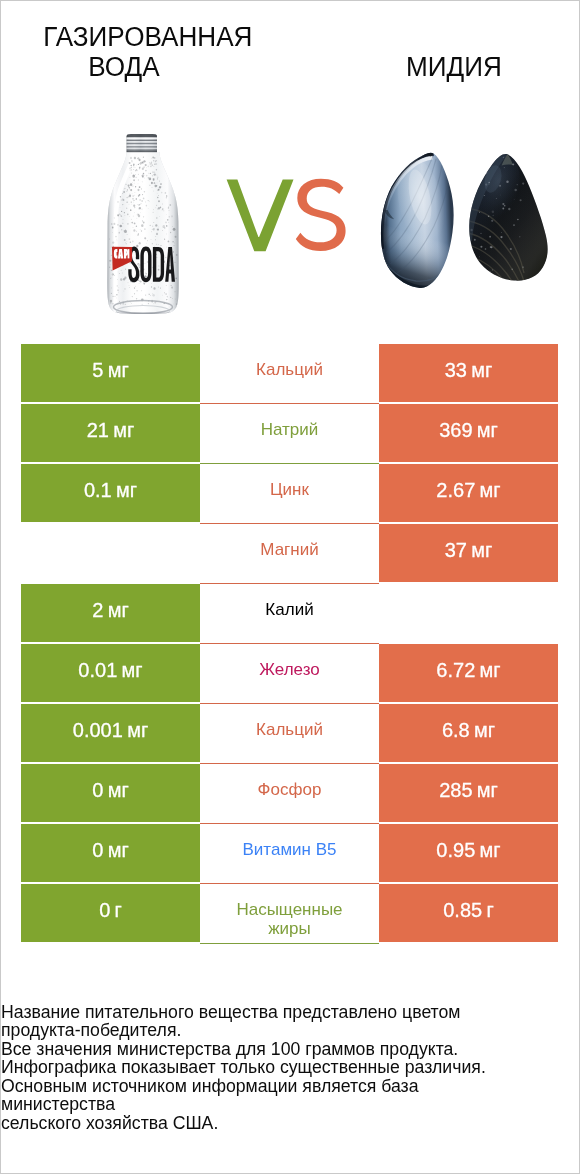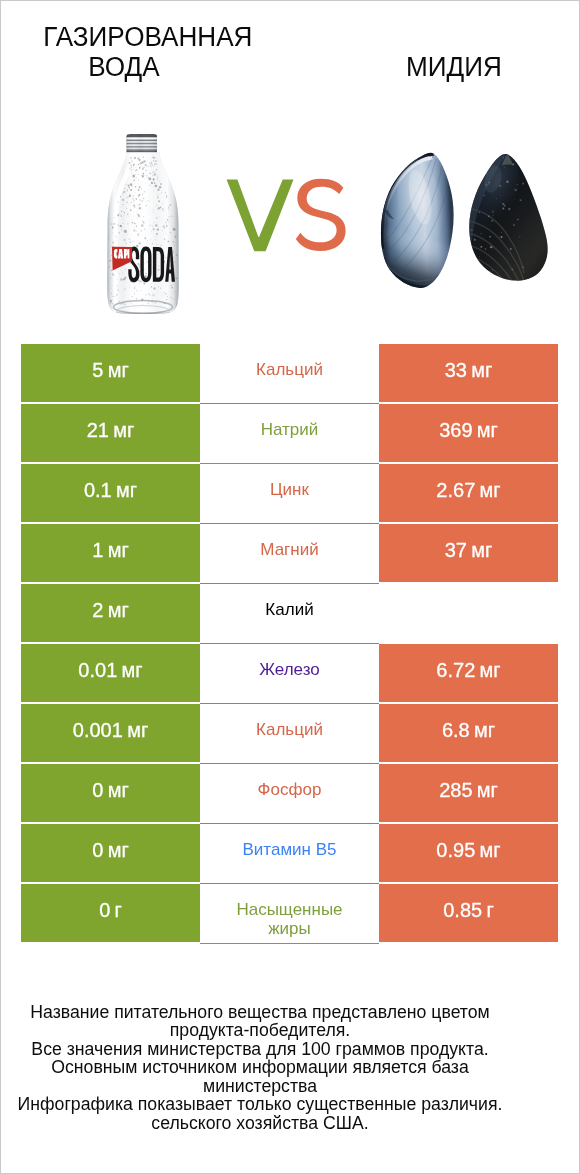--- a/index.html
+++ b/index.html
@@ -26,21 +26,21 @@
      display:flex;align-items:flex-start;justify-content:center;}
   .cl{left:0;background:var(--green-cell,#80a52f);padding-top:17.1px;}
   .cm{left:179px;background:#fff;padding:15.8px 14px 0;height:60px;}
   .cr{left:358px;background:var(--orange-cell,#e26e4b);padding-top:17.1px;text-align:right;}
   .val{color:var(--value-col,#fff);font-size:20px;font-weight:400;line-height:19.5px;
        -webkit-text-stroke:0.3px var(--value-col,#fff);}
   .val .u{margin-left:4.3px;}
   .nm{font-size:17px;font-weight:400;text-align:center;line-height:19.5px;}
   .cm{border-bottom:1px solid;}
 
-  .foot{position:absolute;left:0;top:1002px;width:518px;text-align:center;
+  .foot{position:absolute;left:0;top:1002px;width:518px;
         font-size:17.68px;line-height:18.45px;color:var(--foot-col,#0d0d0d);}
 </style>
 </head>
 <body>
 
 <div class="page">
 
   <div class="title" id="t1">ГАЗИРОВАННАЯ</div>
   <div class="title" id="t2">ВОДА</div>
   <div class="title" id="t3">МИДИЯ</div>
@@ -887,44 +887,41 @@
           <span class="val">0.1<span class="u">мг</span></span>
         </div>
         <div class="c cm" style="border-bottom-color:#d4674a">
           <span class="nm" style="color:#d4674a">Цинк</span>
         </div>
         <div class="c cr">
           <span class="val">2.67<span class="u">мг</span></span>
         </div>
       </div>
       <div class="row">
-        <div class="c cl">
-          <span class="val">1<span class="u">мг</span></span>
-        </div>
         <div class="c cm" style="border-bottom-color:#d4674a">
           <span class="nm" style="color:#d4674a">Магний</span>
         </div>
         <div class="c cr">
           <span class="val">37<span class="u">мг</span></span>
         </div>
       </div>
       <div class="row">
         <div class="c cl">
           <span class="val">2<span class="u">мг</span></span>
         </div>
         <div class="c cm" style="border-bottom-color:#d4674a">
           <span class="nm" style="color:#000000">Калий</span>
         </div>
       </div>
       <div class="row">
         <div class="c cl">
           <span class="val">0.01<span class="u">мг</span></span>
         </div>
         <div class="c cm" style="border-bottom-color:#d4674a">
-          <span class="nm" style="color:#4c1d95">Железо</span>
+          <span class="nm" style="color:#be185d">Железо</span>
         </div>
         <div class="c cr">
           <span class="val">6.72<span class="u">мг</span></span>
         </div>
       </div>
       <div class="row">
         <div class="c cl">
           <span class="val">0.001<span class="u">мг</span></span>
         </div>
         <div class="c cm" style="border-bottom-color:#d4674a">
@@ -966,17 +963,17 @@
         <div class="c cr">
           <span class="val">0.85<span class="u">г</span></span>
         </div>
       </div>
     </div>
 
   <div class="foot" id="foot">
       <div>Название питательного вещества представлено цветом</div>
       <div>продукта-победителя.</div>
       <div>Все значения министерства для 100 граммов продукта.</div>
+      <div>Инфографика показывает только существенные различия.</div>
       <div>Основным источником информации является база министерства</div>
-      <div>Инфографика показывает только существенные различия.</div>
       <div>сельского хозяйства США.</div>
     </div>
 </div>
 
 </body></html>

